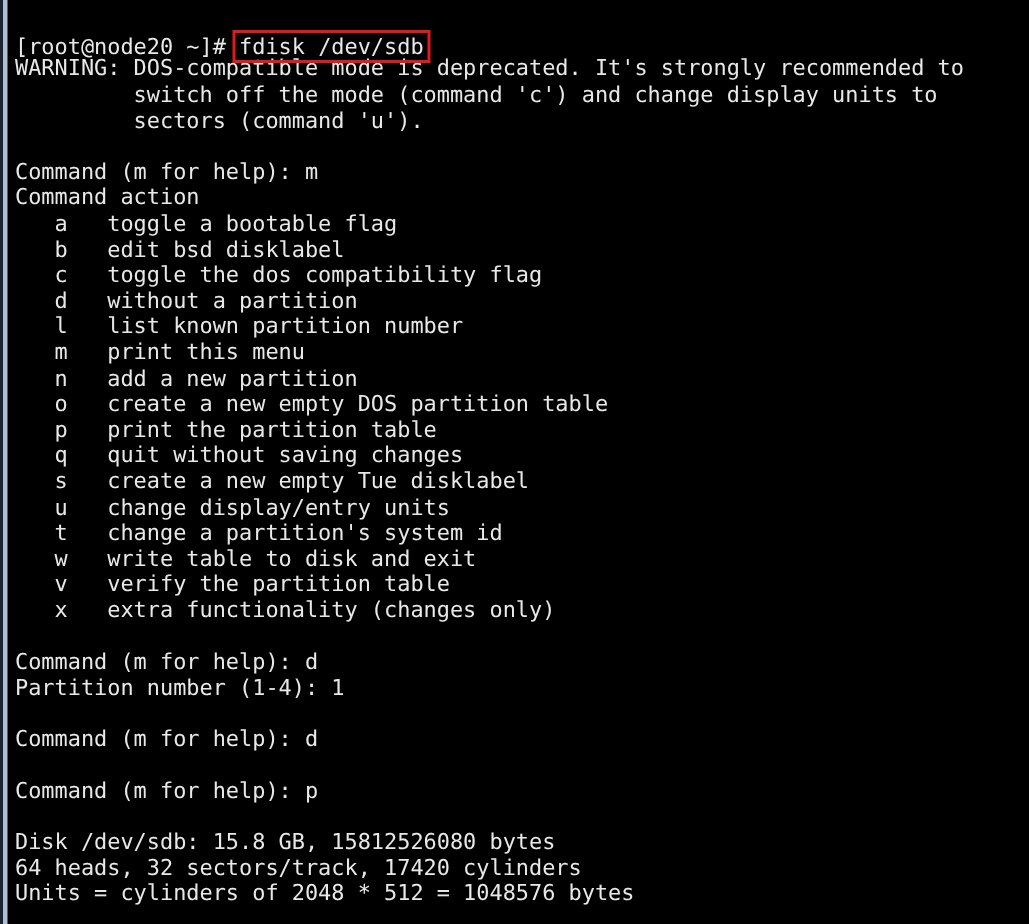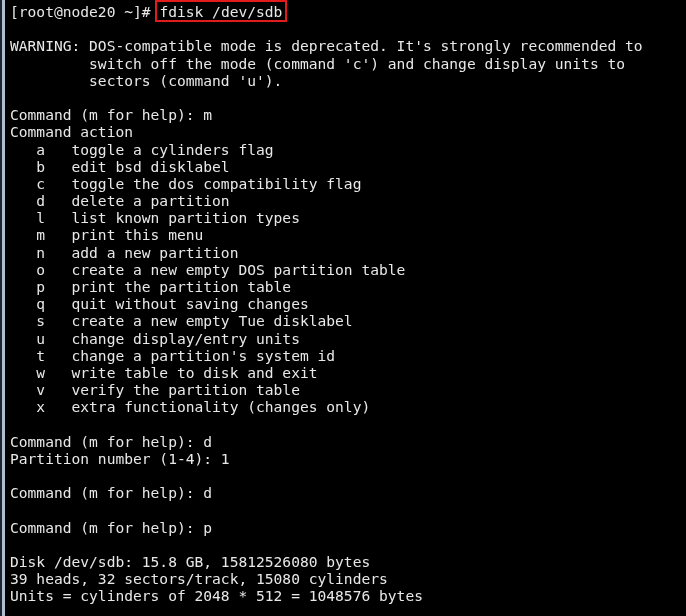--- a/index.html
+++ b/index.html
@@ -63,20 +63,21 @@
   }
 
   
   .cmdline {
     position: relative;
   }
   .hl {
     position: relative;
     display: inline-block;
     z-index: 2;
+    margin-top: 20px;
   }
   .hl::after {
     content: "";
     position: absolute;
     left: -4px;
     right: -5px;
     top: -3px;
     bottom: -2px;
     border: 2px solid #e01b1b;
     pointer-events: none;
@@ -93,42 +94,42 @@
     <div class="line cmdline"><span>[root@node20 ~]# </span><span class="hl">fdisk /dev/sdb</span></div>
 
     <div id="output">
         <div class="line blank"></div>
         <div class="line">WARNING: DOS-compatible mode is deprecated. It's strongly recommended to</div>
         <div class="line">         switch off the mode (command 'c') and change display units to</div>
         <div class="line">         sectors (command 'u').</div>
         <div class="line blank"></div>
         <div class="line">Command (m for help): m</div>
         <div class="line">Command action</div>
-        <div class="line">   a   toggle a cylinders flag</div>
+        <div class="line">   a   toggle a bootable flag</div>
         <div class="line">   b   edit bsd disklabel</div>
         <div class="line">   c   toggle the dos compatibility flag</div>
-        <div class="line">   d   delete a partition</div>
-        <div class="line">   l   list known partition types</div>
+        <div class="line">   d   without a partition</div>
+        <div class="line">   l   list known partition number</div>
         <div class="line">   m   print this menu</div>
         <div class="line">   n   add a new partition</div>
         <div class="line">   o   create a new empty DOS partition table</div>
         <div class="line">   p   print the partition table</div>
         <div class="line">   q   quit without saving changes</div>
         <div class="line">   s   create a new empty Tue disklabel</div>
         <div class="line">   u   change display/entry units</div>
         <div class="line">   t   change a partition's system id</div>
         <div class="line">   w   write table to disk and exit</div>
         <div class="line">   v   verify the partition table</div>
         <div class="line">   x   extra functionality (changes only)</div>
         <div class="line blank"></div>
         <div class="line">Command (m for help): d</div>
         <div class="line">Partition number (1-4): 1</div>
         <div class="line blank"></div>
         <div class="line">Command (m for help): d</div>
         <div class="line blank"></div>
         <div class="line">Command (m for help): p</div>
         <div class="line blank"></div>
         <div class="line">Disk /dev/sdb: 15.8 GB, 15812526080 bytes</div>
-        <div class="line">39 heads, 32 sectors/track, 15080 cylinders</div>
+        <div class="line">64 heads, 32 sectors/track, 17420 cylinders</div>
         <div class="line">Units = cylinders of 2048 * 512 = 1048576 bytes</div>
       </div>
   </div>
 </div>
 
 </body></html>

